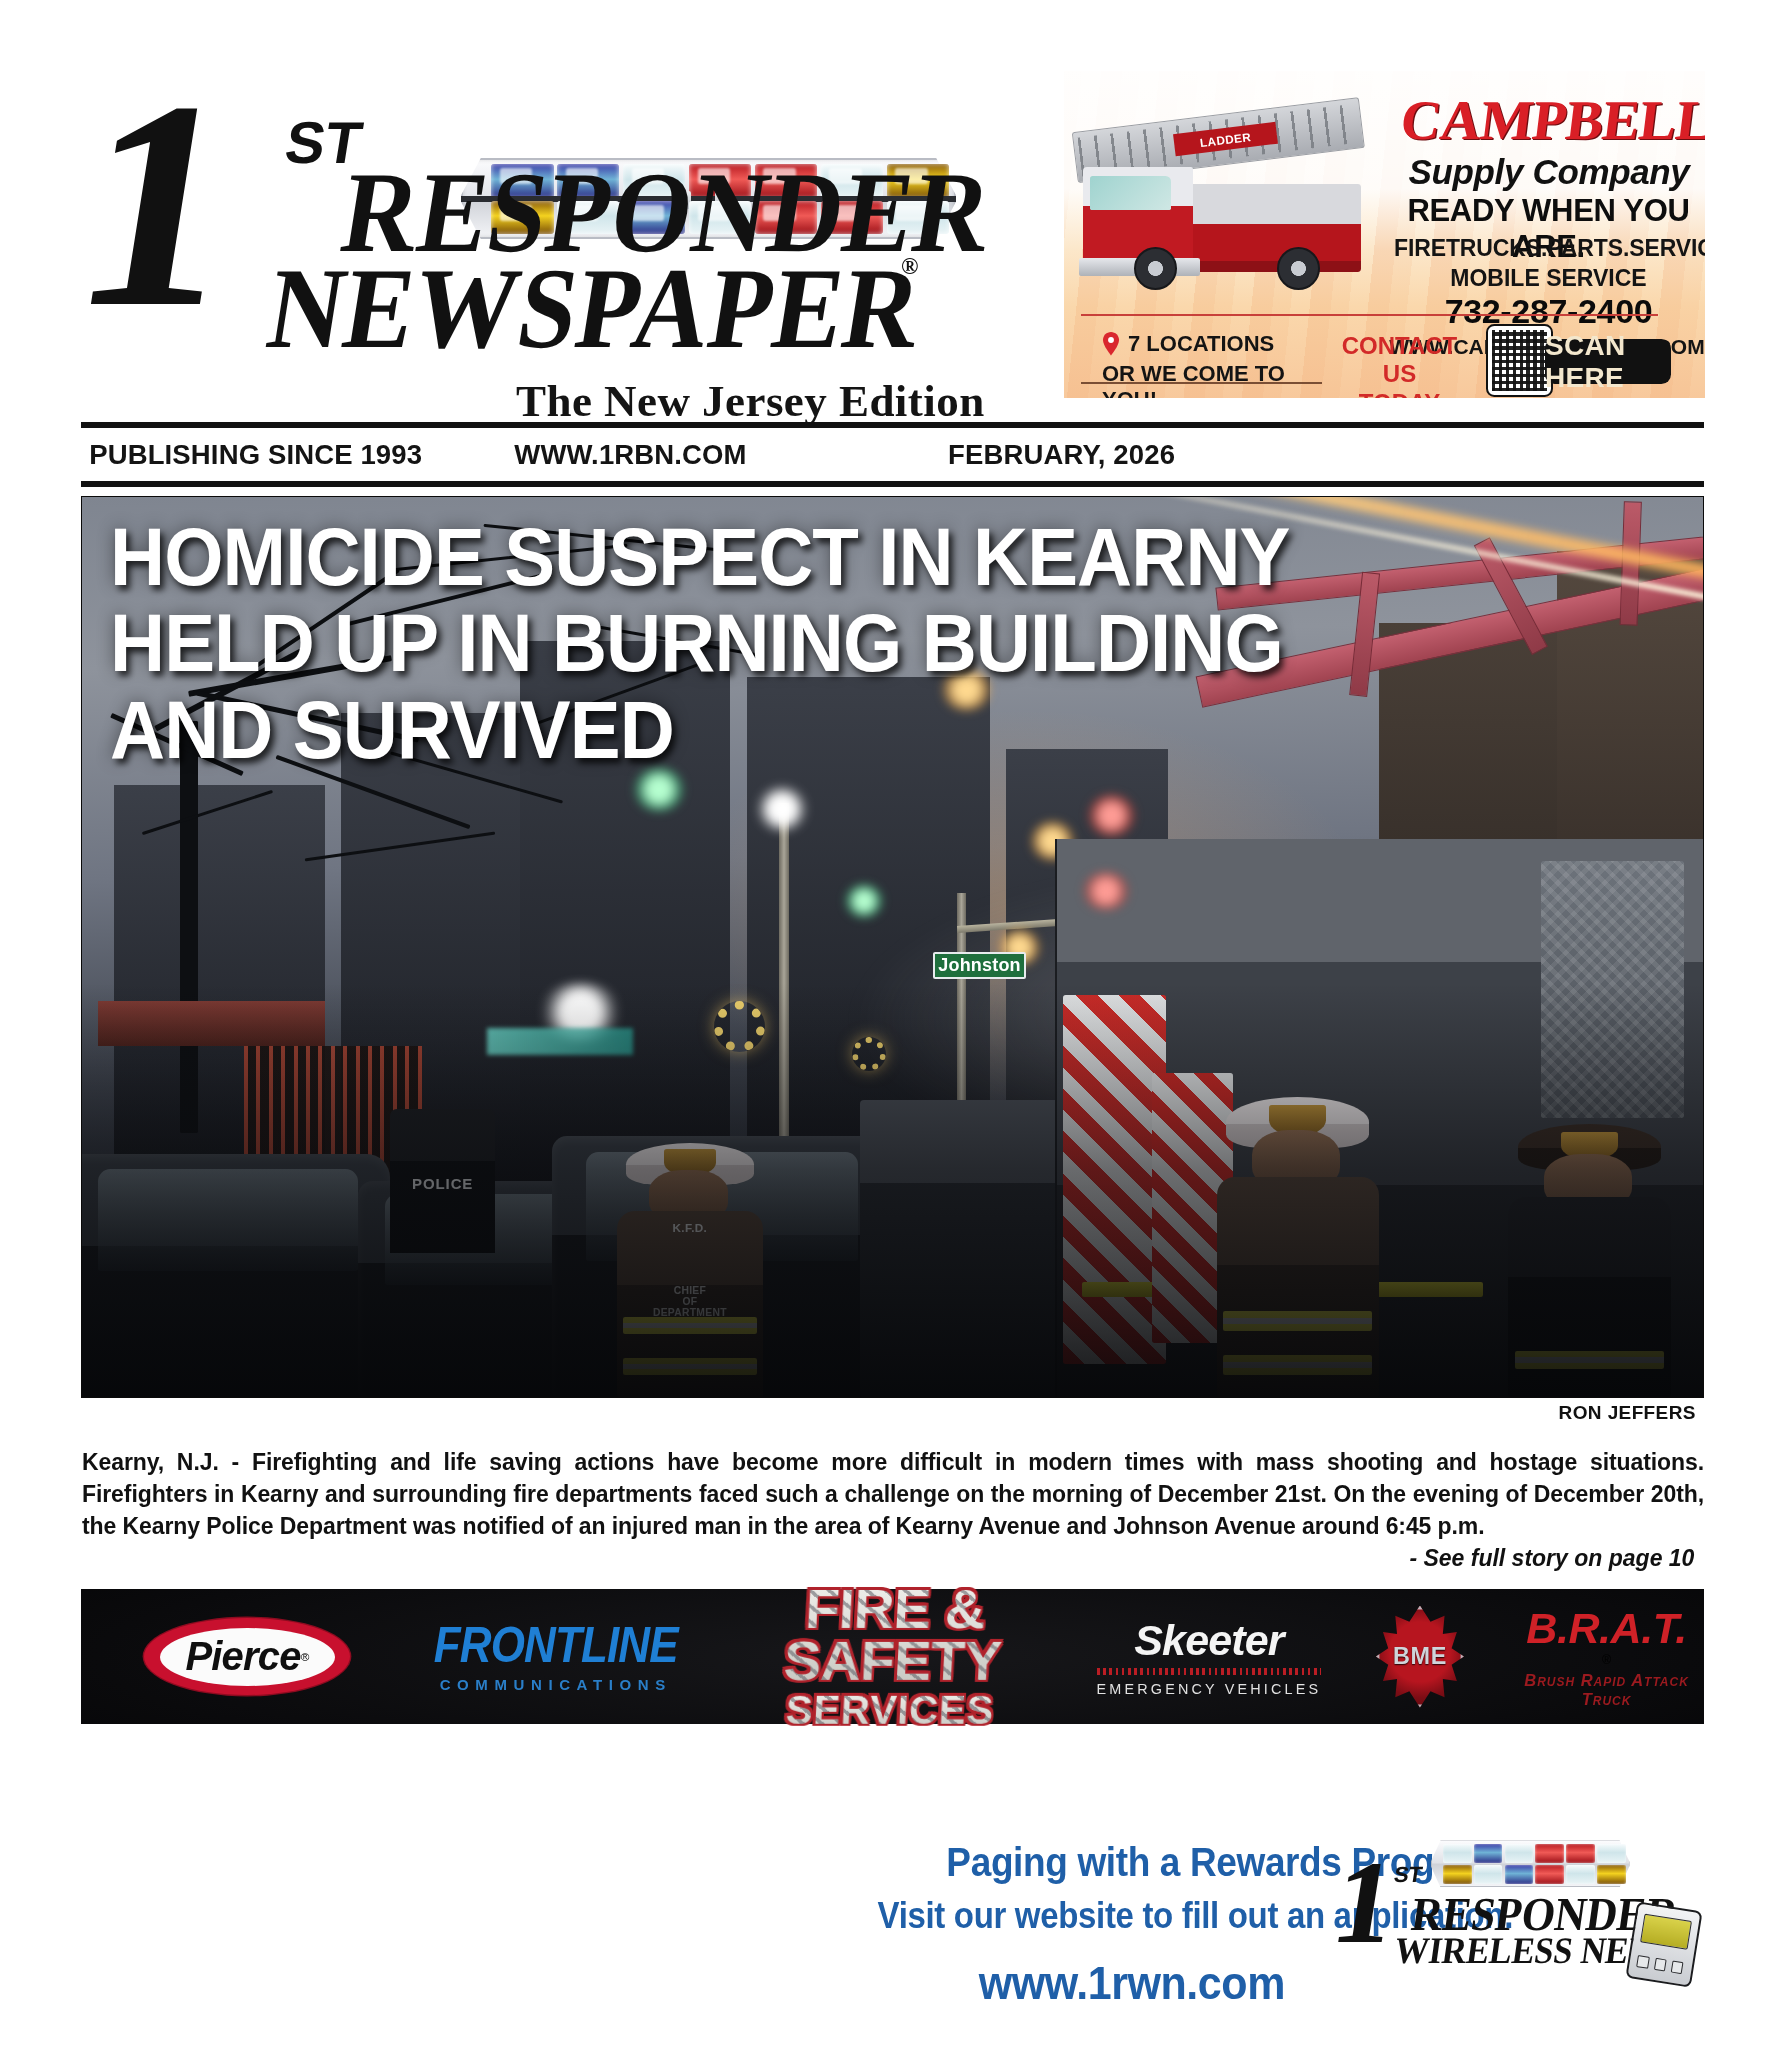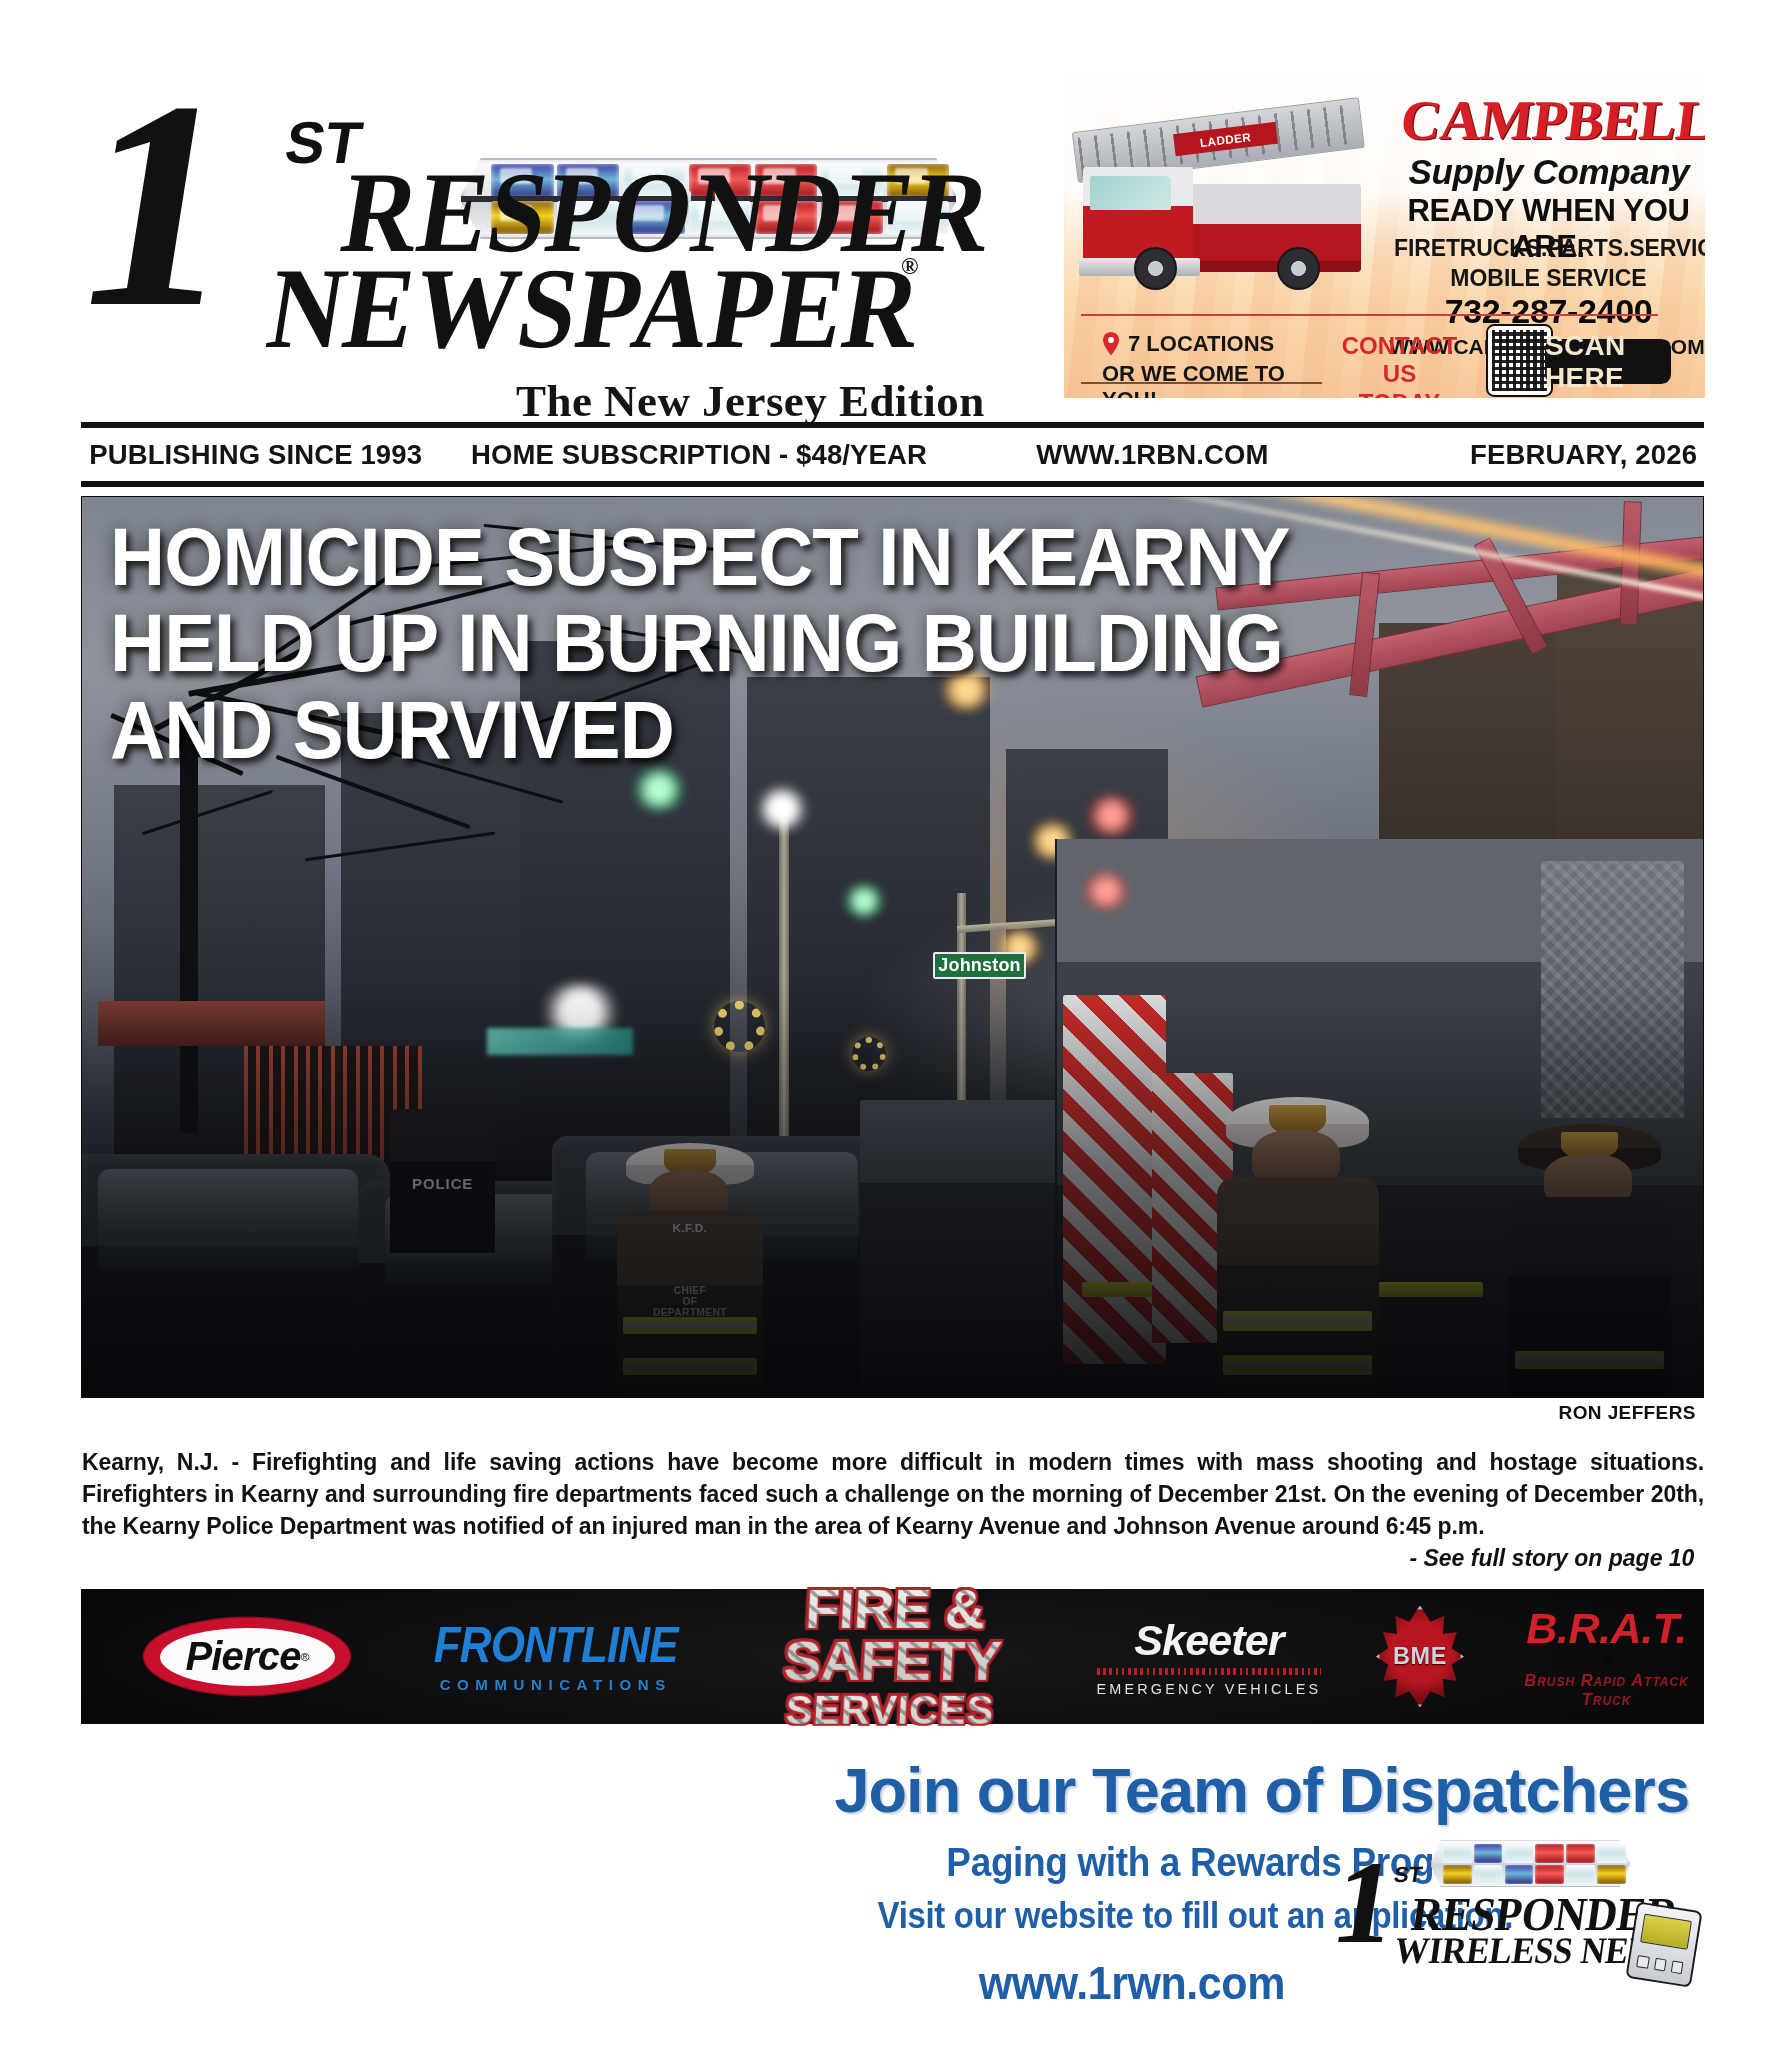--- a/index.html
+++ b/index.html
@@ -647,21 +647,20 @@
       <div class="camp-qr">
           <div class="qr-grid"></div>
         </div>
       <div class="camp-scan">SCAN HERE</div>
     </div>
   </header>
 
   <div class="rule top"></div>
   <nav class="infobar">
     <div class="info-item i0">PUBLISHING SINCE 1993</div>
-    <div class="info-item i1">HOME SUBSCRIPTION - $48/YEAR</div>
     <div class="info-item i2">WWW.1RBN.COM</div>
     <div class="info-item i3">FEBRUARY, 2026</div>
   </nav>
   <div class="rule bot"></div>
 
   <figure class="hero">
     <div class="sky"></div>
 
     <div class="bldg b1"></div>
     <div class="bldg b2"></div>
@@ -843,21 +842,20 @@
 
     <div class="sp sp5">
       <div class="brat-wrap">
         <span class="brat-main">B.R.A.T.</span><span class="brat-reg">®</span>
         <span class="brat-sub">Brush Rapid Attack Truck</span>
       </div>
     </div>
   </div>
 
   <div class="dispatch-ad">
-    <div class="da-title">Join our Team of Dispatchers</div>
     <div class="da-line2">Paging with a Rewards Program!</div>
     <div class="da-line3">Visit our website to fill out an application.</div>
     <div class="da-url">www.1rwn.com</div>
 
     <div class="rwn-logo">
       <div class="rwn-lightbar">
         <div class="rwn-lb-shell"></div>
         <div class="rwn-row top">
           <div class="rwn-cell c-clear"></div>
             <div class="rwn-cell c-blue"></div>

